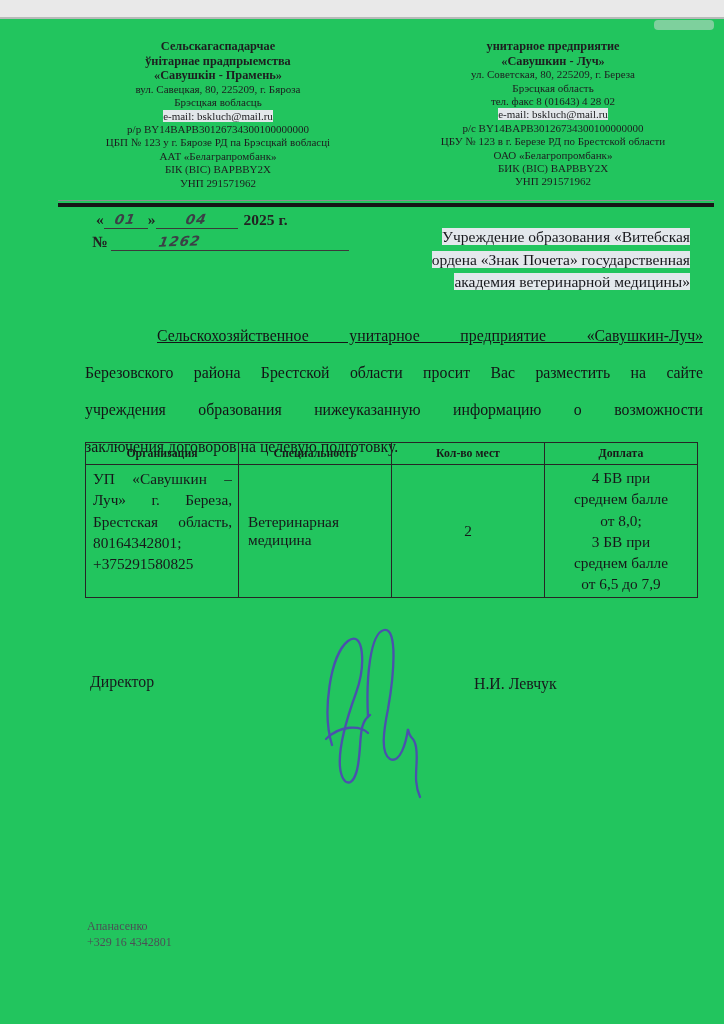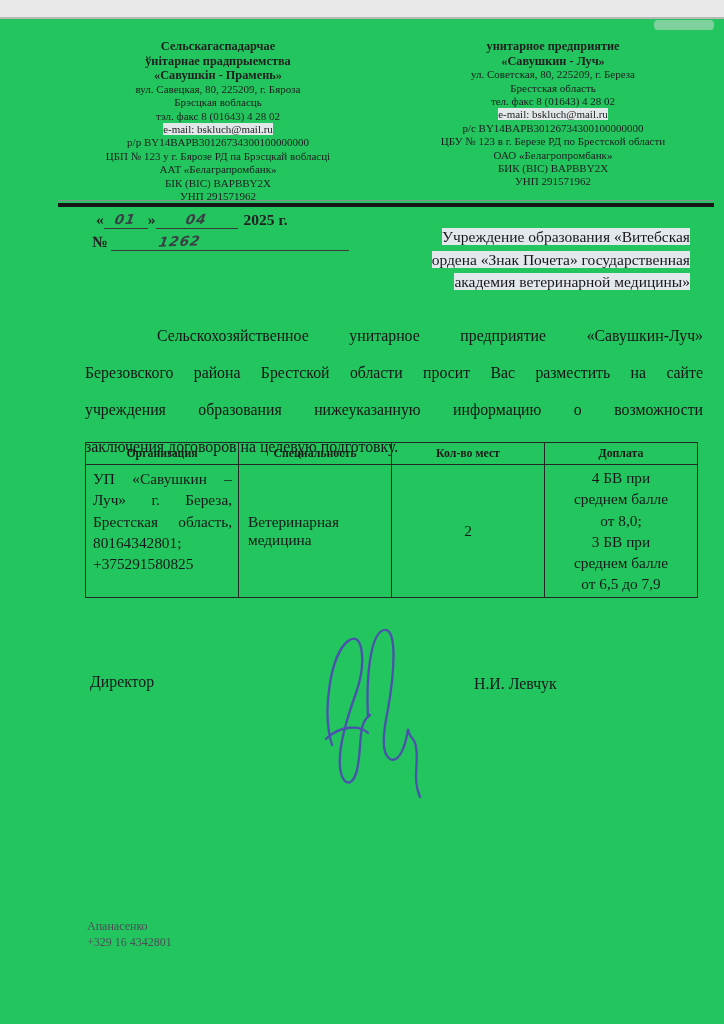--- a/index.html
+++ b/index.html
@@ -40,21 +40,21 @@
   
   .recipient{
     position:absolute;left:394px;top:209px;width:296px;
     font-size:15.5px;line-height:22.5px;color:#17181c;text-align:right;
   }
   .recipient .hl-run{background:#e3e8ec;}
 
   
   .body-block{position:absolute;left:85px;top:300px;width:618px;font-size:15.8px;color:#141416;}
   .body-line{line-height:37px;text-align:justify;text-align-last:justify;white-space:normal;}
-  .body-line.first{text-indent:72px;}
+  .body-line.first{text-indent:72px;text-decoration:underline;}
   .body-line.last{text-align-last:left;}
 
   
   .vac-table{
     position:absolute;left:85px;top:425px;border-collapse:collapse;table-layout:fixed;
     width:613px;
   }
   .vac-table th,.vac-table td{border:1.6px solid #262626;overflow:hidden;}
   .vac-table th{
     font-size:11.8px;font-weight:bold;text-align:center;vertical-align:top;
@@ -88,34 +88,33 @@
 
   <div class="scan-edge-top"></div>
   <div class="smudge"></div>
 
   <div class="lh lh-left">
     <span class="lh-line lh-bold">Сельскагаспадарчае</span>
     <span class="lh-line lh-bold">ўнітарнае прадпрыемства</span>
     <span class="lh-line lh-bold">«Савушкін - Прамень»</span>
     <span class="lh-line">вул. Савецкая, 80,  225209, г. Бяроза</span>
     <span class="lh-line">Брэсцкая вобласць</span>
-    <span class="lh-line">тэл. факс  8 (01643) 4 28 02</span>
     <span class="lh-line"><span class="lh-hl">e-mail: bskluch@mail.ru</span></span>
     <span class="lh-line">р/р BY14BAPB30126734300100000000</span>
     <span class="lh-line">ЦБП № 123 у г. Бярозе РД па Брэсцкай вобласці</span>
     <span class="lh-line">ААТ «Белаграпромбанк»</span>
     <span class="lh-line">БІК (BIC) BAPBBY2X</span>
     <span class="lh-line">УНП 291571962</span>
   </div>
 
   <div class="lh lh-right">
     <span class="lh-line lh-bold">унитарное предприятие</span>
     <span class="lh-line lh-bold">«Савушкин - Луч»</span>
     <span class="lh-line">ул. Советская, 80, 225209, г. Береза</span>
-    <span class="lh-line">Брестская область</span>
+    <span class="lh-line">Брэсцкая область</span>
     <span class="lh-line">тел. факс  8 (01643) 4 28 02</span>
     <span class="lh-line"><span class="lh-hl">e-mail: bskluch@mail.ru</span></span>
     <span class="lh-line">р/с BY14BAPB30126734300100000000</span>
     <span class="lh-line">ЦБУ № 123 в г. Березе РД по Брестской области</span>
     <span class="lh-line">ОАО «Белагропромбанк»</span>
     <span class="lh-line">БИК (BIC) BAPBBY2X</span>
     <span class="lh-line">УНП 291571962</span>
   </div>
 
   <div class="rule rule-thin"></div>

